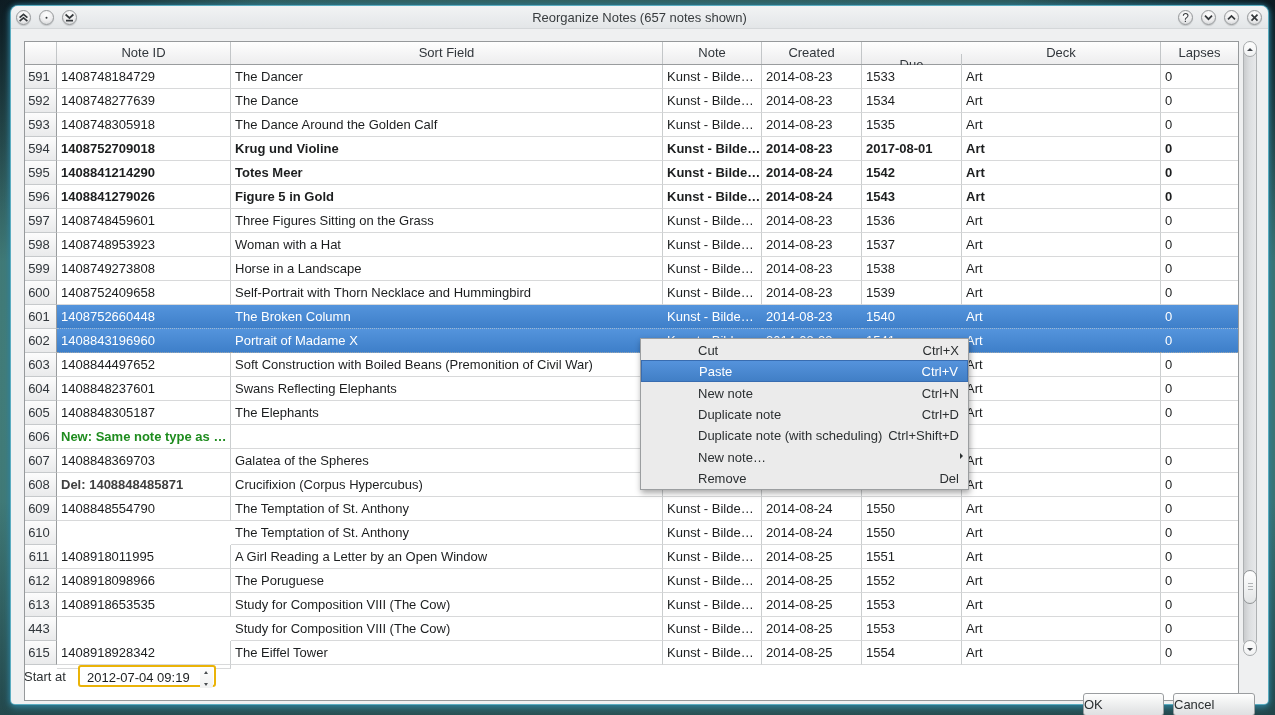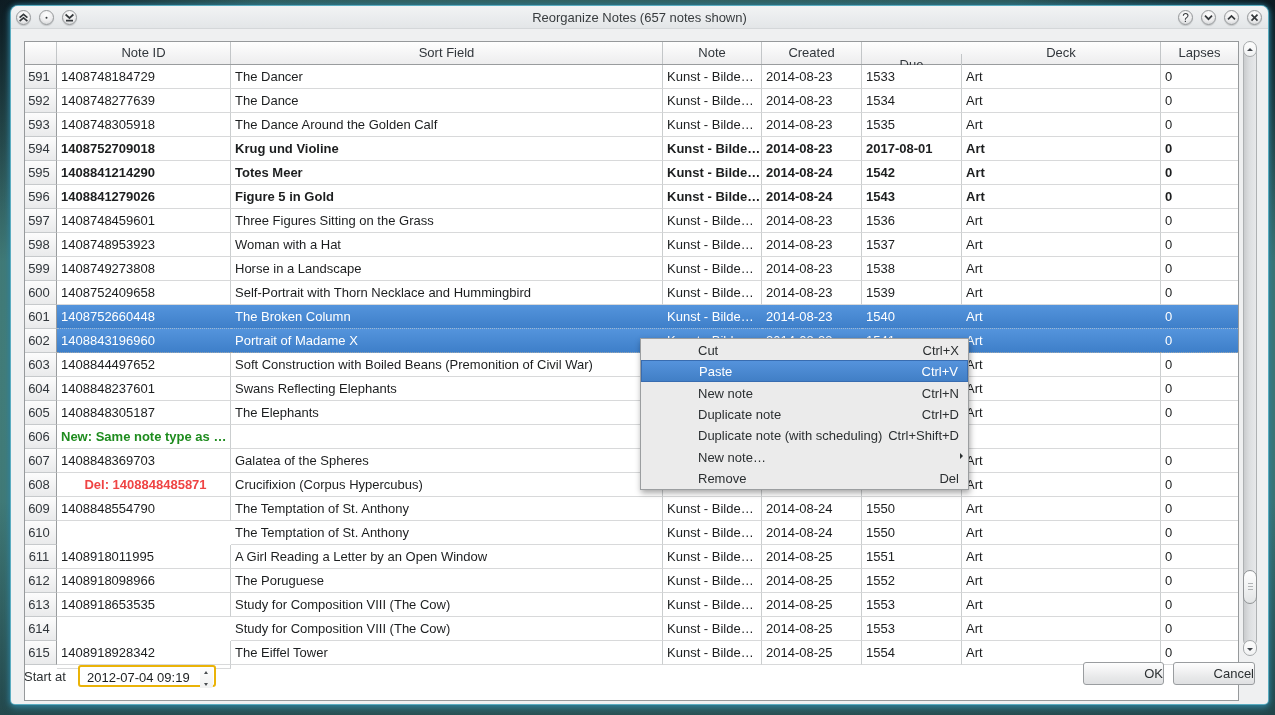--- a/index.html
+++ b/index.html
@@ -41,21 +41,21 @@
   padding-left:4px; white-space:nowrap; overflow:hidden; background:#fff; }
 .c1 { left:32px;  width:174px; }
 .c2 { left:206px; width:432px; }
 .c3 { left:638px; width:99px;  }
 .c4 { left:737px; width:100px; }
 .c5 { left:837px; width:100px; }
 .c6 { left:937px; width:199px; }
 .c7 { left:1136px; width:77px; border-right:none; }
 .bold .c { font-weight:bold; }
 .green { color:#1e8c1e; font-weight:bold; }
-.red { color:#ef4444; font-weight:bold;text-align:center; }
+.red { color:#404040; font-weight:bold; }
 .blue { color:#a16207; font-weight:bold;margin-top:28px; }
 .sel .c { background:linear-gradient(#5494dc,#3e7fc9); color:#fff; border-right:none;
   border-bottom:1px dotted #9fb8d2; }
 .sel2 .c { border-bottom:1px dotted #9aa0a4; }
 
 
 #sgroove { position:absolute; left:1243px; top:47px; width:14px; height:600px;
   border-radius:7px; background:linear-gradient(90deg,#caccce,#dcdee0 45%,#e7e8ea);
   border:1px solid #aeb1b3; }
 .scap { position:absolute; left:1243px; width:14px; height:16px; border-radius:7px;
@@ -87,23 +87,23 @@
 
 #startat { position:absolute; left:24px; top:669px; font-size:13px; color:#2b2f31; }
 #spin { position:absolute; left:78px; top:665px; width:138px; height:22px;
   background:#fff; border:2px solid #eab308; border-radius:3px; }
 #spin .txt { position:absolute; left:7px; top:0; line-height:21px; font-size:13px; color:#1c1e1f; }
 #spin .btns { position:absolute; right:1px; top:1px; width:13px; height:20px;
   background:linear-gradient(#fdfdfd,#f0f1f1); border-radius:0 2px 2px 0; }
 .sarr { position:absolute; left:4px; width:0; height:0; }
 .sarr.up { top:3px; border-bottom:3.5px solid #4a4e51; border-left:2.5px solid transparent; border-right:2.5px solid transparent; }
 .sarr.dn { bottom:2px; border-top:3.5px solid #4a4e51; border-left:2.5px solid transparent; border-right:2.5px solid transparent; }
-.pbtn { position:absolute; top:662px; height:23px; border:1px solid #9a9da0; border-radius:3px;
+.pbtn { position:absolute; top:693px; height:23px; border:1px solid #9a9da0; border-radius:3px;
   background:linear-gradient(#fefefe,#e7e8e9 70%,#dfe0e2);
-  font-size:13px; color:#2b2f31; text-align:right; line-height:21px; }
+  font-size:13px; color:#2b2f31; text-align:left; line-height:21px; }
 #ok { left:1083px; width:81px; }
 #cancel { left:1173px; width:82px; }
 </style></head>
 <body>
 <div id="win"></div>
 <div id="titlebar"></div>
 <div id="title">Reorganize Notes (657 notes shown)</div>
 <div class="tbtn" style="left:16px;">
   <svg width="15" height="15">
       <path d="M3.6 7.6 L7.5 4.3 L11.4 7.6 M3.6 11.2 L7.5 7.9 L11.4 11.2" fill="none" stroke="#35393c" stroke-width="1.7"></path>
@@ -376,21 +376,21 @@
         <div class="rh">613</div>
         <div class="c c1 ">1408918653535</div>
         <div class="c c2">Study for Composition VIII (The Cow)</div>
         <div class="c c3">Kunst - Bilde…</div>
         <div class="c c4">2014-08-25</div>
         <div class="c c5">1553</div>
         <div class="c c6">Art</div>
         <div class="c c7">0</div>
       </div>
 <div class="row">
-        <div class="rh">614</div>
+        <div class="rh">443</div>
         <div class="c c1 blue">Dupe (sched): 14089186…</div>
         <div class="c c2">Study for Composition VIII (The Cow)</div>
         <div class="c c3">Kunst - Bilde…</div>
         <div class="c c4">2014-08-25</div>
         <div class="c c5">1553</div>
         <div class="c c6">Art</div>
         <div class="c c7">0</div>
       </div>
 <div class="row">
         <div class="rh">615</div>

